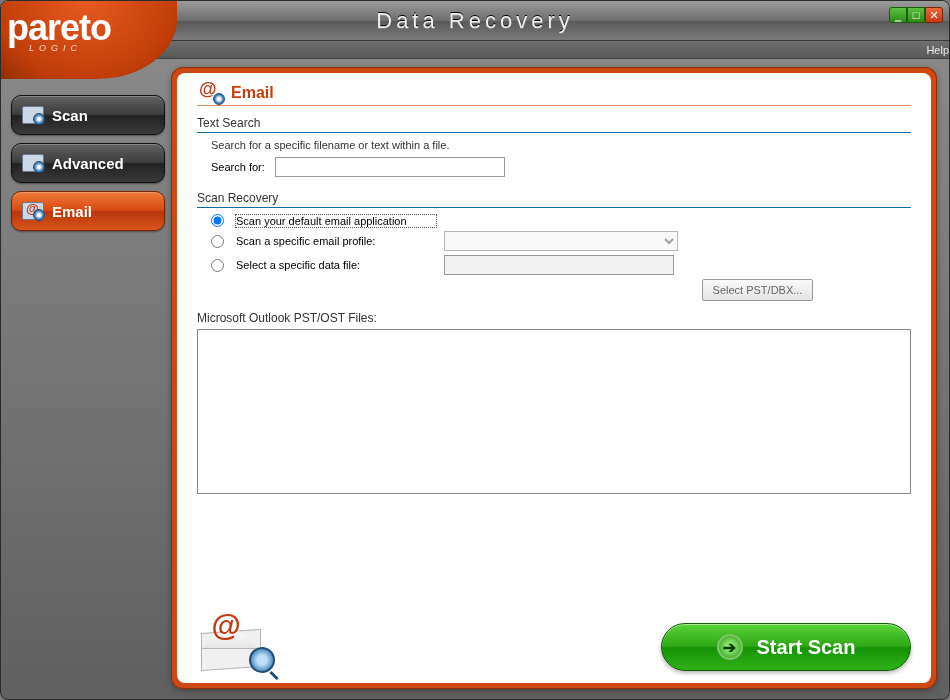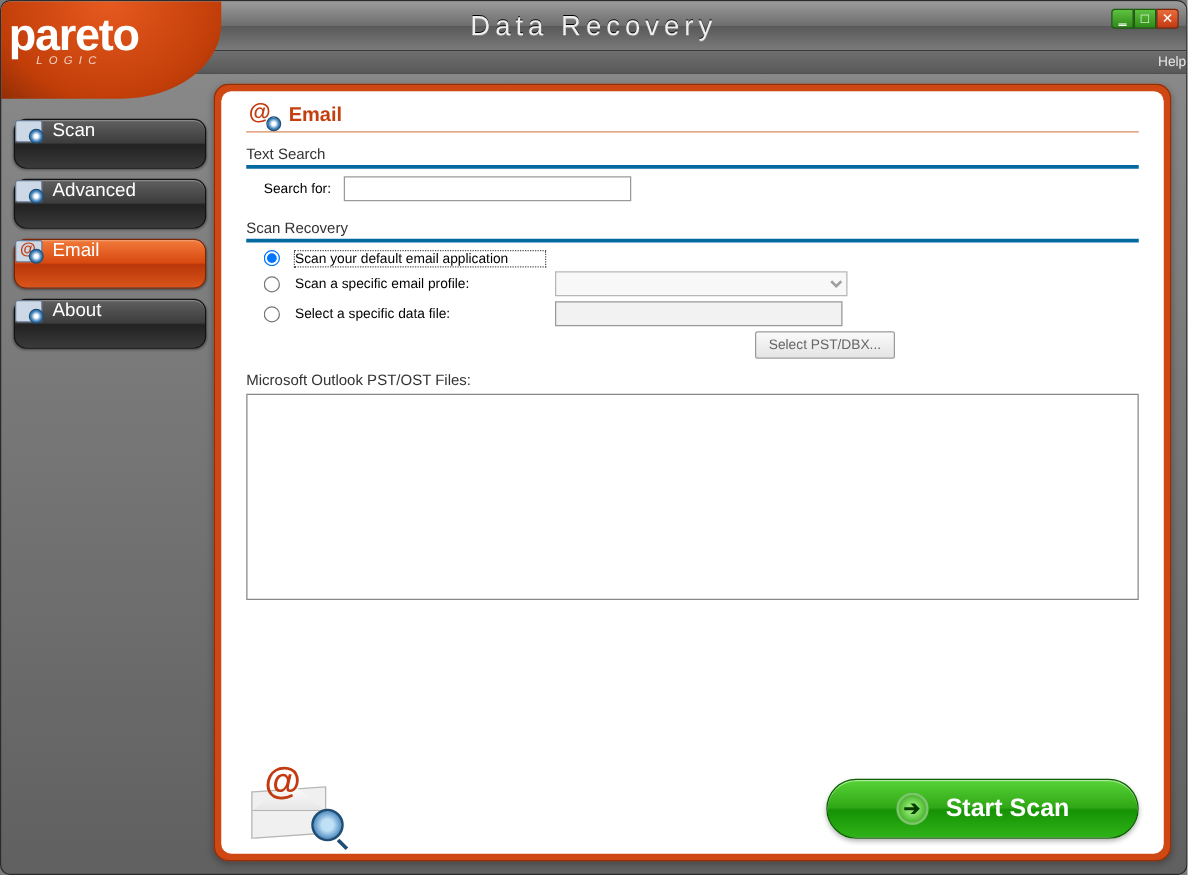--- a/index.html
+++ b/index.html
@@ -94,24 +94,25 @@
 }
 .logo-text .p{font-size:36px;font-weight:bold;letter-spacing:-1px;}
 .logo-text .sub{font-size:9px;letter-spacing:5px;display:block;margin-top:-6px;margin-left:22px;color:#f5d5c6;font-style:italic;}
 
 .nav { margin-top: 28px; display:flex;flex-direction:column;gap:8px; }
 .nav-btn {
   height: 40px;
   background: linear-gradient(to bottom,#606060 0%,#3d3d3d 48%,#222 52%,#3a3a3a 100%);
   border: 1px solid #111;
   border-radius: 10px;
-  display:flex;
+  display:flex;align-items:center;
+  padding-left:10px;
   color:#fff;
   font-size:15px;
-  font-weight:normal;
+  font-weight:bold;
   cursor:pointer;
   box-shadow: inset 0 1px 0 rgba(255,255,255,0.25), 0 1px 2px rgba(0,0,0,0.4);
   gap:8px;
 }
 .nav-btn.active{
   background: linear-gradient(to bottom,#f07b3c 0%,#d9490e 48%,#b8360a 52%,#d9551a 100%);
   border-color:#7a2406;
 }
 .nav-icon{
   width:22px;height:18px;
@@ -159,21 +160,21 @@
   content:"@";color:#c43a10;font-weight:bold;font-size:18px;position:absolute;left:2px;top:-4px;
 }
 .panel-head .ph-icon::after{
   content:"";position:absolute;right:-2px;bottom:-2px;width:10px;height:10px;border-radius:50%;
   background:radial-gradient(circle,#fff 20%,#3a7db8 60%);border:1px solid #1f4d73;
 }
 .panel-head h2{
   font-size:16px;color:#c53f0e;font-weight:bold;
 }
 .intro{font-size:11px;color:#333;margin-bottom:14px;line-height:1.4;}
-.section-label{font-size:12px;color:#333;border-bottom:3px solid #0369a1;padding-bottom:2px;margin-bottom:6px;}
+.section-label{font-size:12px;color:#333;border-bottom:1px solid #0369a1;padding-bottom:2px;margin-bottom:6px;}
 .hint{font-size:11px;color:#333;margin:4px 0 6px 14px;}
 .row{display:flex;align-items:center;gap:8px;margin:4px 0 4px 14px;font-size:11px;}
 .row label{min-width:200px;}
 .row.short label{min-width:56px;}
 input[type=text]{
   border:1px solid #9a9a9a;height:20px;padding:1px 4px;font-size:11px;background:#fff;
 }
 input[type=text].wide{width:230px;}
 input[type=text].med{width:230px;}
 input[type=text]:disabled{background:#f2f2f2;color:#777;}
@@ -266,37 +267,34 @@
           <span>Scan</span>
         </div>
         <div class="nav-btn">
           <div class="nav-icon"></div>
           <span>Advanced</span>
         </div>
         <div class="nav-btn active">
           <div class="nav-icon email-i"></div>
           <span>Email</span>
         </div>
-        <div class="nav-btn">
-          <div class="nav-icon"></div>
-          <span>About</span>
-        </div>
       </div>
     </div>
 
     <div class="content-wrap">
       <div class="content">
 
         <div class="panel-head">
           <div class="ph-icon"></div>
           <h2>Email</h2>
         </div>
 
 
         <div class="section-label">Text Search</div>
+        <div class="hint">Search for a specific filename or text within a file.</div>
         <div class="row short">
           <label>Search for:</label>
           <input type="text" class="wide" value="" style="">
         </div>
 
         <div style="height:10px"></div>
         <div class="section-label">Scan Recovery</div>
 
         <div class="row">
           <input type="radio" name="so" checked="" style="">
@@ -305,21 +303,21 @@
         <div class="row">
           <input type="radio" name="so" style="">
           <label>Scan a specific email profile:</label>
           <select disabled="" value=""><option></option></select>
         </div>
         <div class="row">
           <input type="radio" name="so" style="">
           <label>Select a specific data file:</label>
           <input type="text" class="med" disabled="" value="" style="">
         </div>
-        <div class="row" style="justify-content:flex-start;margin-left:14px;">
+        <div class="row" style="justify-content:center;margin-left:14px;">
           <span style="min-width:222px"></span>
           <span style="min-width:155px"></span>
           <button class="sel-btn" disabled="">Select PST/DBX...</button>
         </div>
 
         <div style="height:6px"></div>
         <div style="font-size:12px;color:#333;">Microsoft Outlook PST/OST Files:</div>
         <div class="listbox"></div>
 
         <div class="footer">

